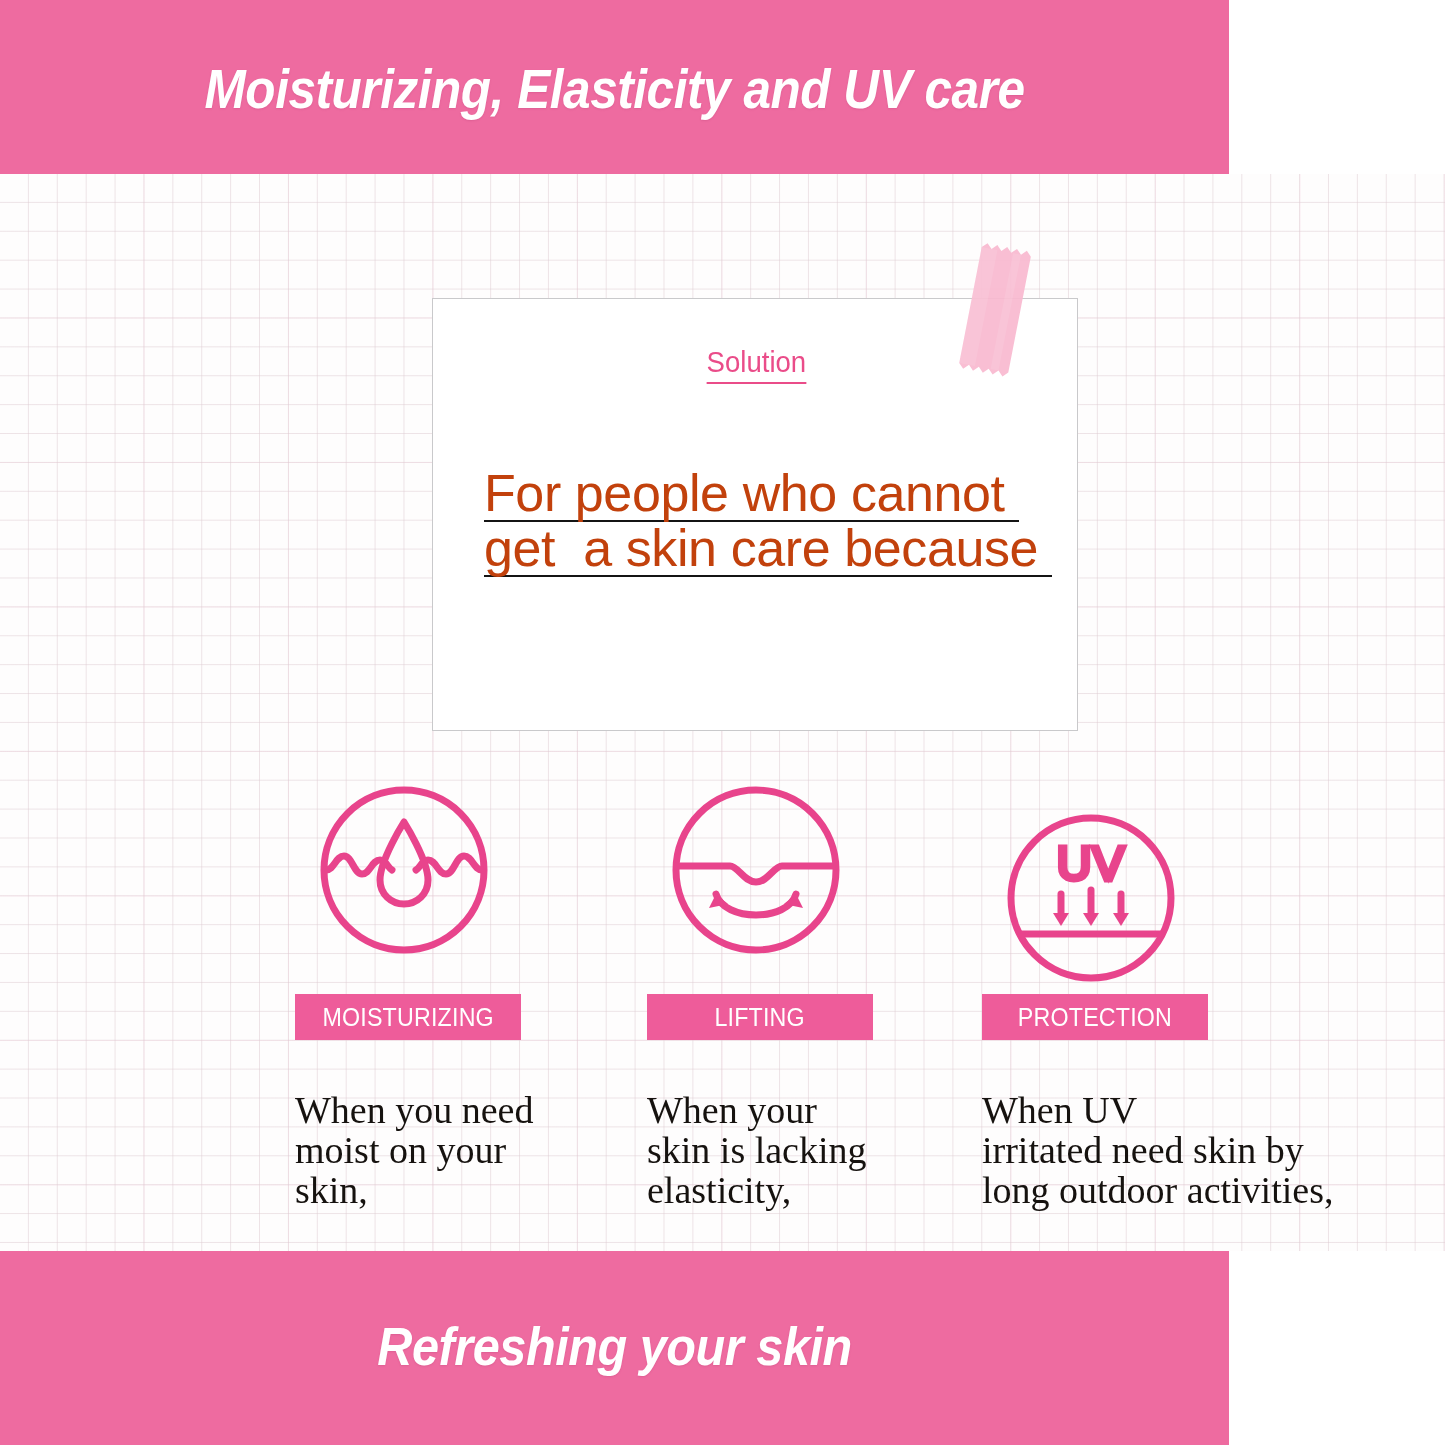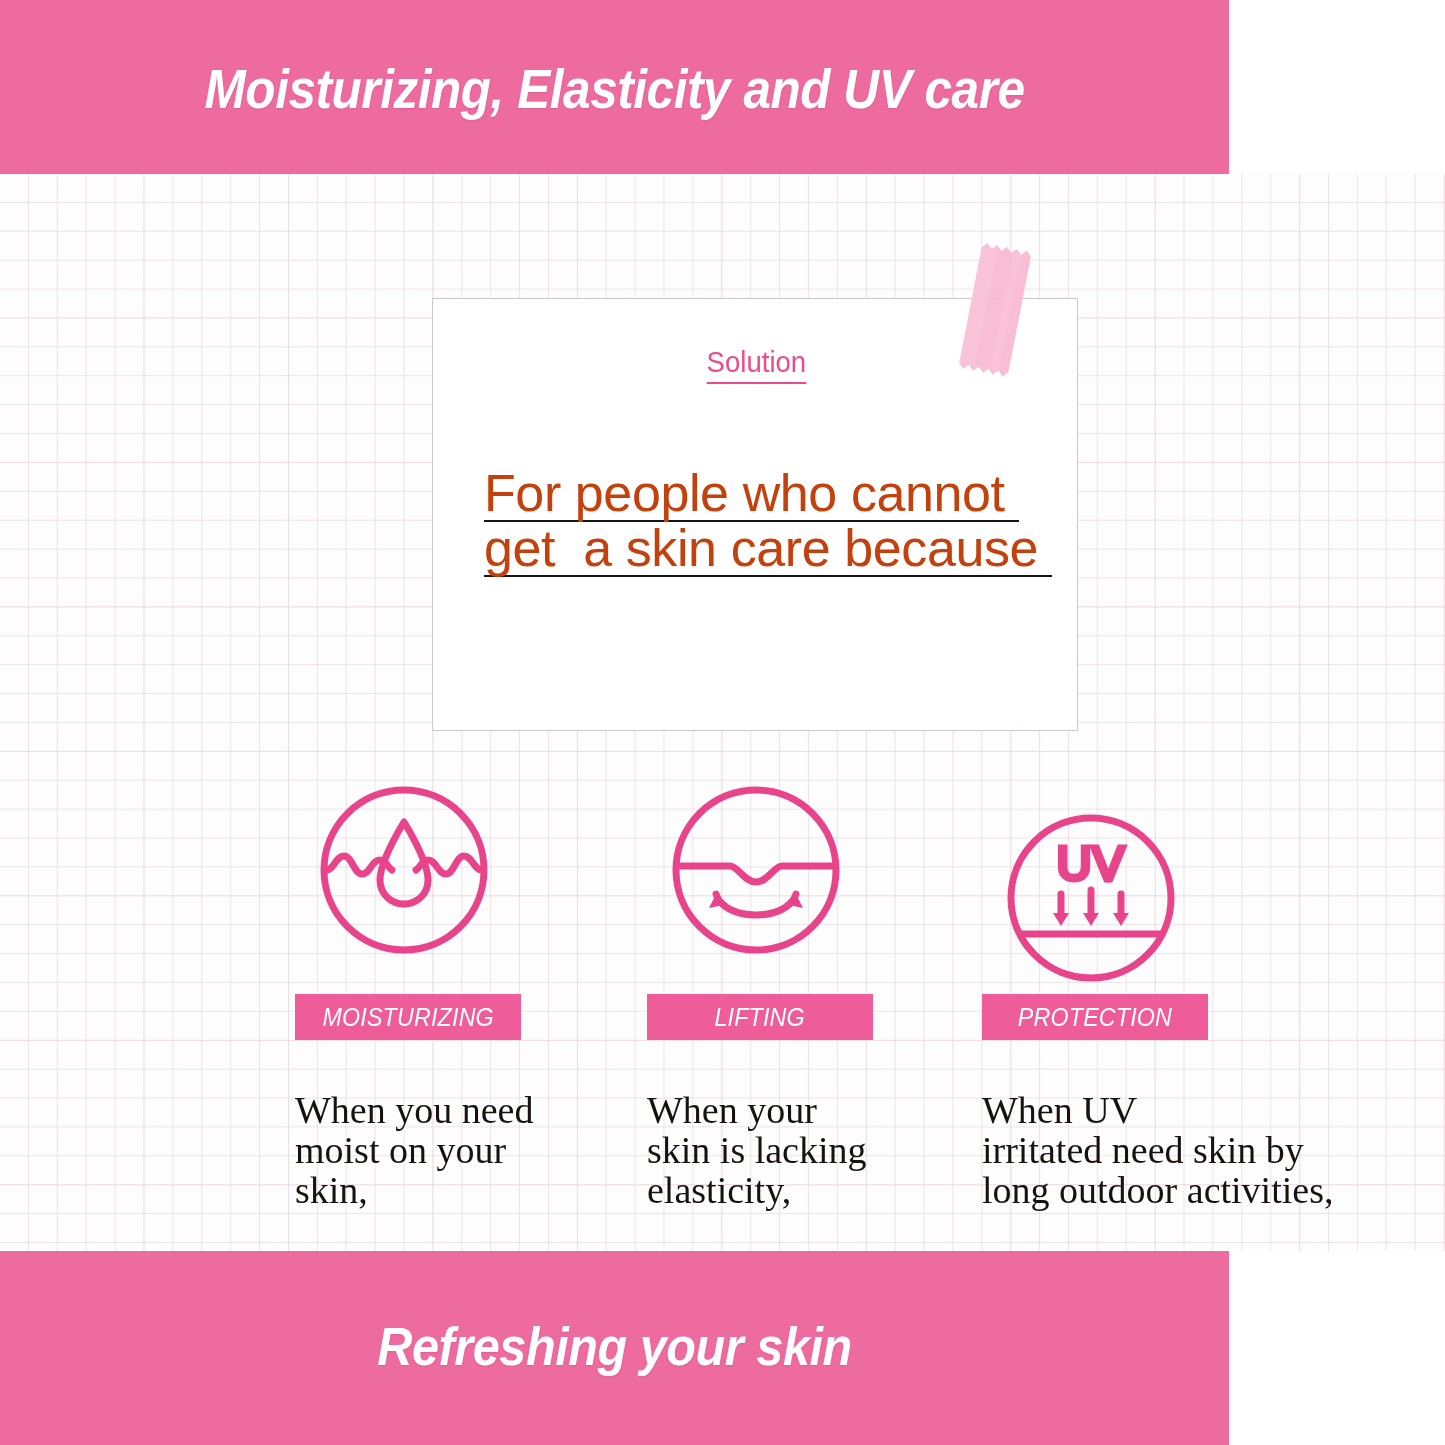--- a/index.html
+++ b/index.html
@@ -176,21 +176,20 @@
 
   .label-bar {
     position: absolute;
     top: 212px;
     height: 46px;
     background: #ee5c9a;
     display: flex;
     align-items: center;
     justify-content: center;
     overflow: hidden;
-    font-style: italic;
   }
   .feature-0 .label-bar { left: 55px; width: 226px; }
   .feature-1 .label-bar { left: 55px; width: 226px; }
   .feature-2 .label-bar { left: 55px; width: 226px; }
 
   .label-text {
     color: #ffffff;
     font-family: "Liberation Sans", sans-serif;
     font-size: 25px;
     line-height: 28px;

